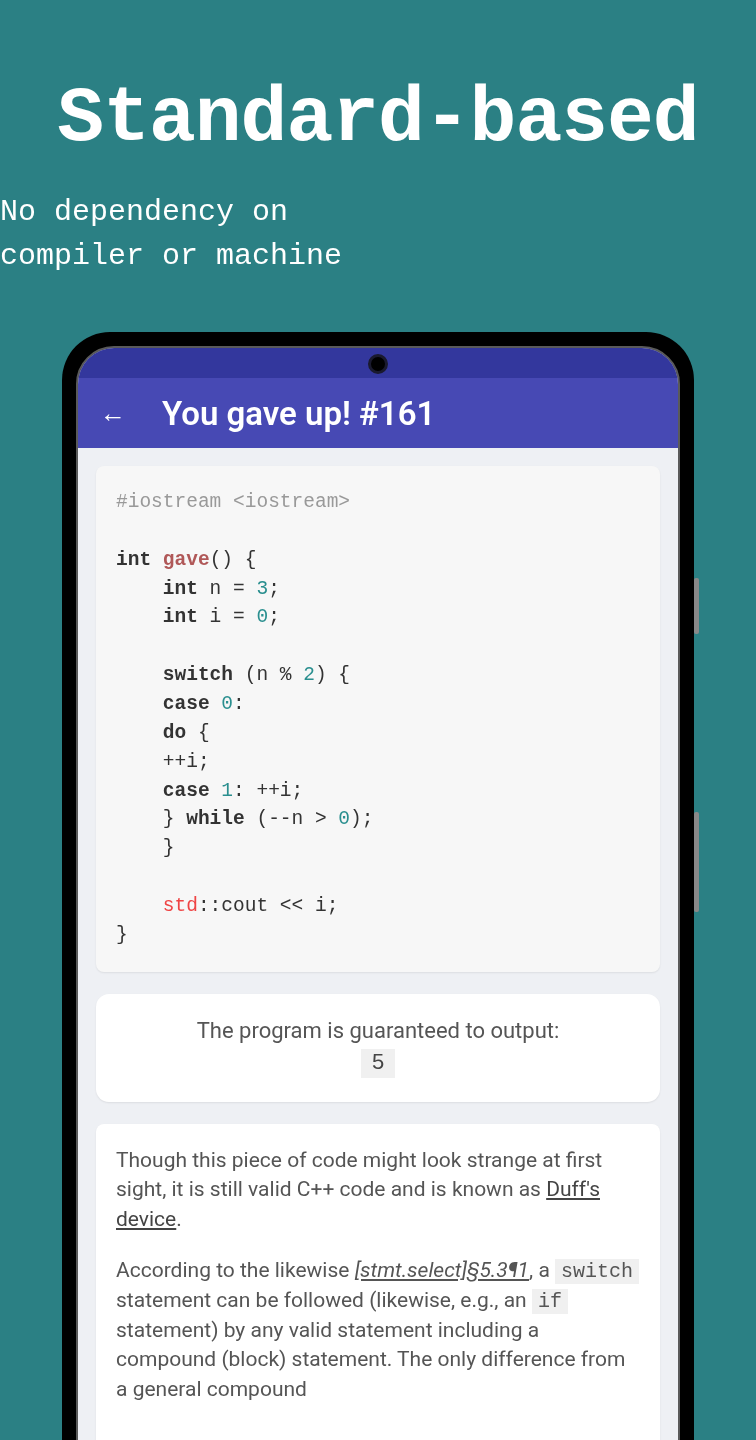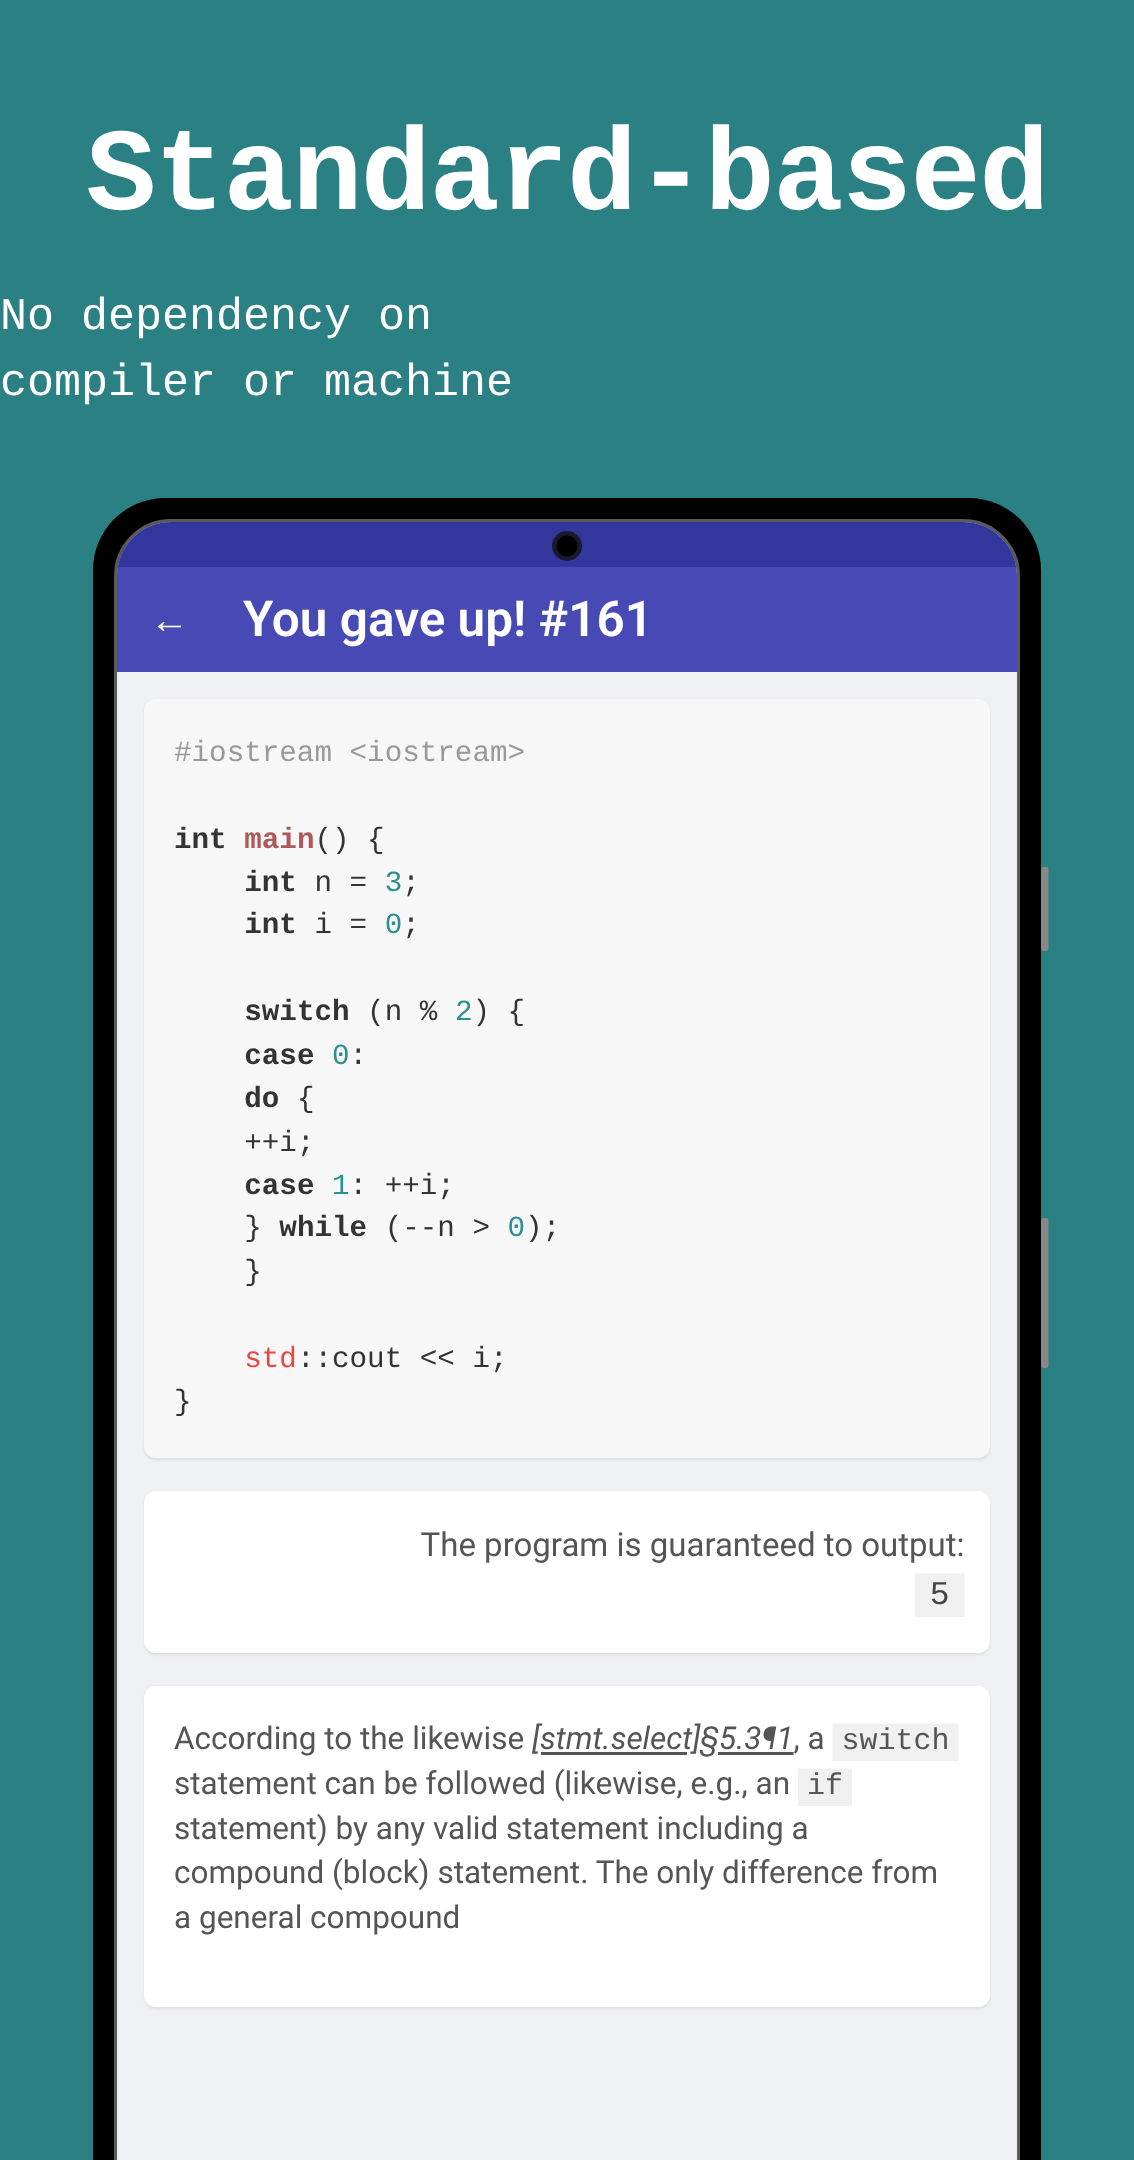--- a/index.html
+++ b/index.html
@@ -101,21 +101,22 @@
   padding: 22px 20px;
   font-family: "Courier New", "Consolas", monospace;
   font-size: 19.5px;
   line-height: 1.48;
   white-space: pre;
   color: #333;
   border-radius: 8px;
 }
 .output-card {
   padding: 24px 17px;
-  text-align: right;
+  text-align: center;
+  border-radius: 13px;
 }
 .output-label {
   font-size: 22px;
   color: #555;
   margin-bottom: 6px;
 }
 .output-value {
   display: inline-block;
   background: #f0f0f0;
   padding: 2px 10px;
@@ -171,21 +172,21 @@
     <div class="phone-screen">
       <div class="status-bar"></div>
       <div class="app-bar">
         <span class="back-icon">←</span>
         <span class="app-title">You gave up! #161</span>
       </div>
       <div class="content-area">
 
         <div class="card code-card"><span class="c-dim">#iostream </span><span class="c-dim">&lt;iostream&gt;</span>
 
-<span class="c-kw">int</span> <span class="c-fn">main</span><span>() {</span>
+<span class="c-kw">int</span> <span class="c-fn">gave</span><span>() {</span>
     <span class="c-kw">int</span><span> n = </span><span class="c-num">3</span><span>;</span>
     <span class="c-kw">int</span><span> i = </span><span class="c-num">0</span><span>;</span>
 
     <span class="c-kw">switch</span><span> (n % </span><span class="c-num">2</span><span>) {</span>
     <span class="c-kw">case</span> <span class="c-num">0</span><span>:</span>
     <span class="c-kw">do</span><span> {</span>
     <span>++i;</span>
     <span class="c-kw">case</span> <span class="c-num">1</span><span>: ++i;</span>
     <span>} </span><span class="c-kw">while</span><span> (--n &gt; </span><span class="c-num">0</span><span>);</span>
     <span>}</span>
@@ -193,20 +194,23 @@
     <span class="c-ns">std</span><span>::cout &lt;&lt; i;</span>
 <span>}</span></div>
 
         <div class="card output-card">
           <div class="output-label">The program is guaranteed to output:</div>
           <span class="output-value">5</span>
         </div>
 
         <div class="card explanation-card">
           <p>
+            <span>Though this piece of code might look strange at first sight, it is still valid C++ code and is known as </span><span class="link">Duff's device</span><span>.</span>
+          </p>
+          <p>
             <span>According to the likewise </span><span class="ref">[stmt.select]§5.3¶1</span><span>, a </span><span class="inline-code">switch</span><span> statement can be followed (likewise, e.g., an </span><span class="inline-code">if</span><span> statement) by any valid statement including a compound (block) statement. The only difference from a general compound</span>
           </p>
         </div>
 
       </div>
     </div>
   </div>
 </div>
 
 </body></html>

